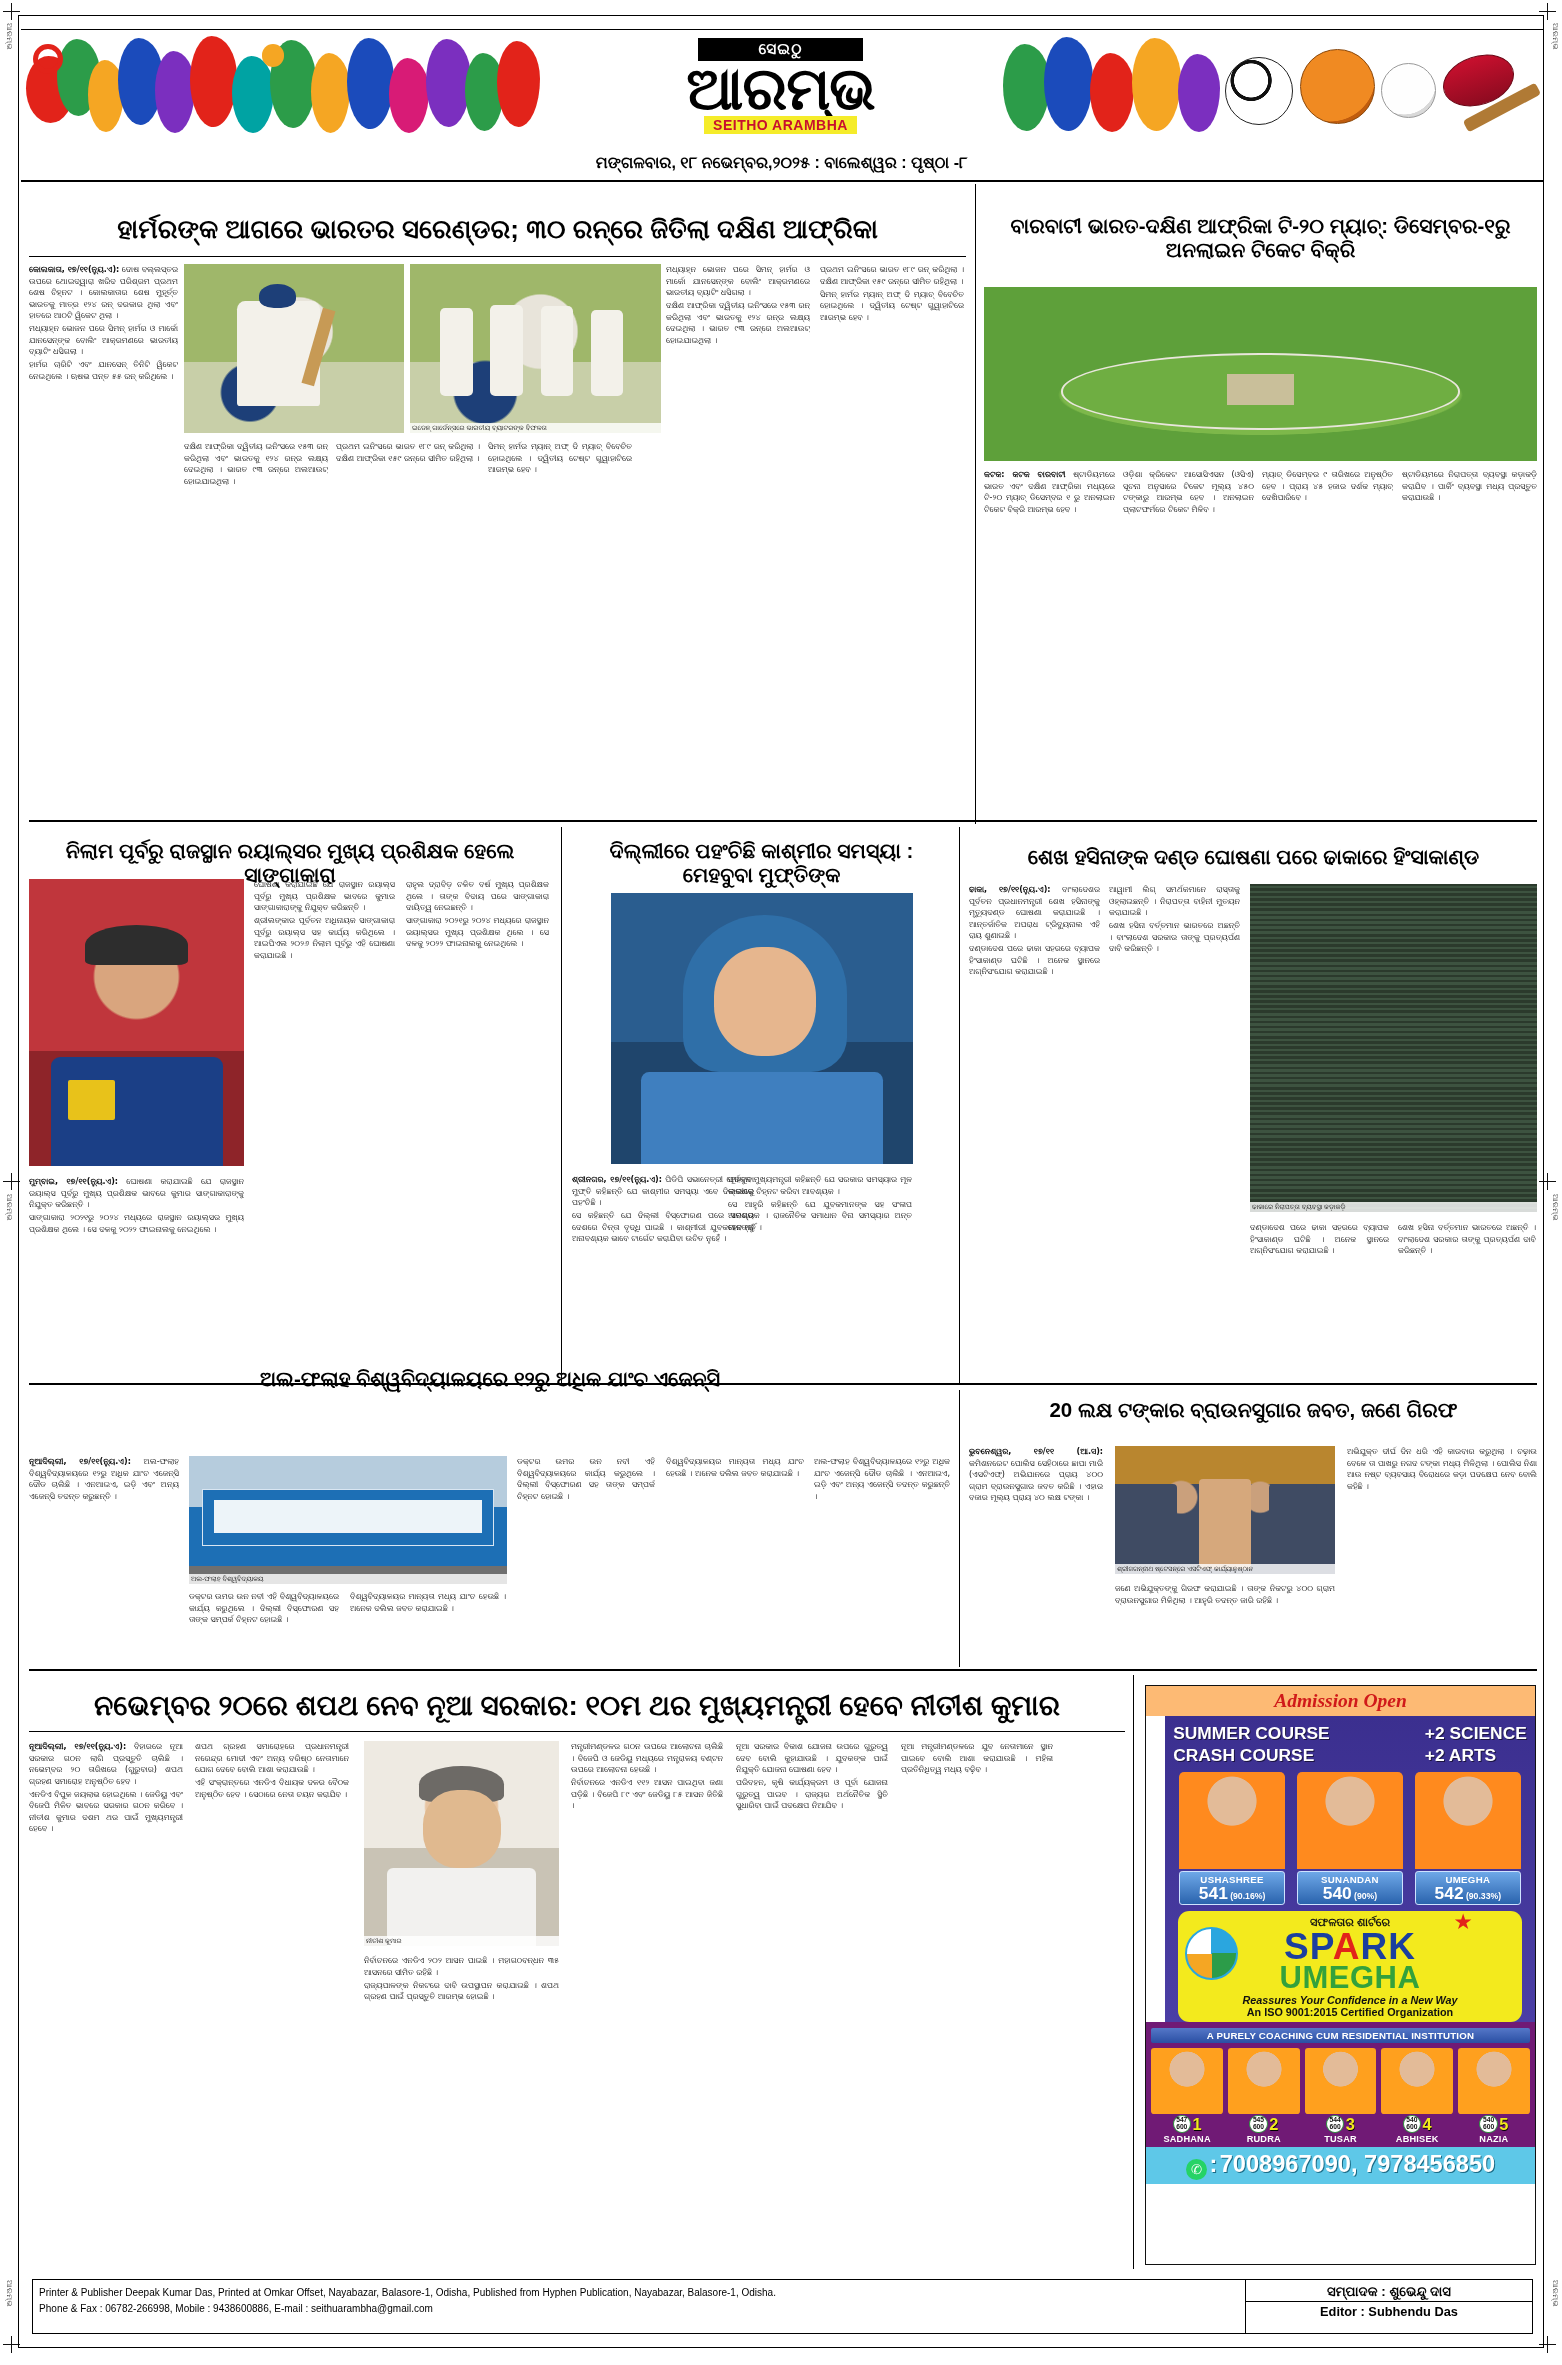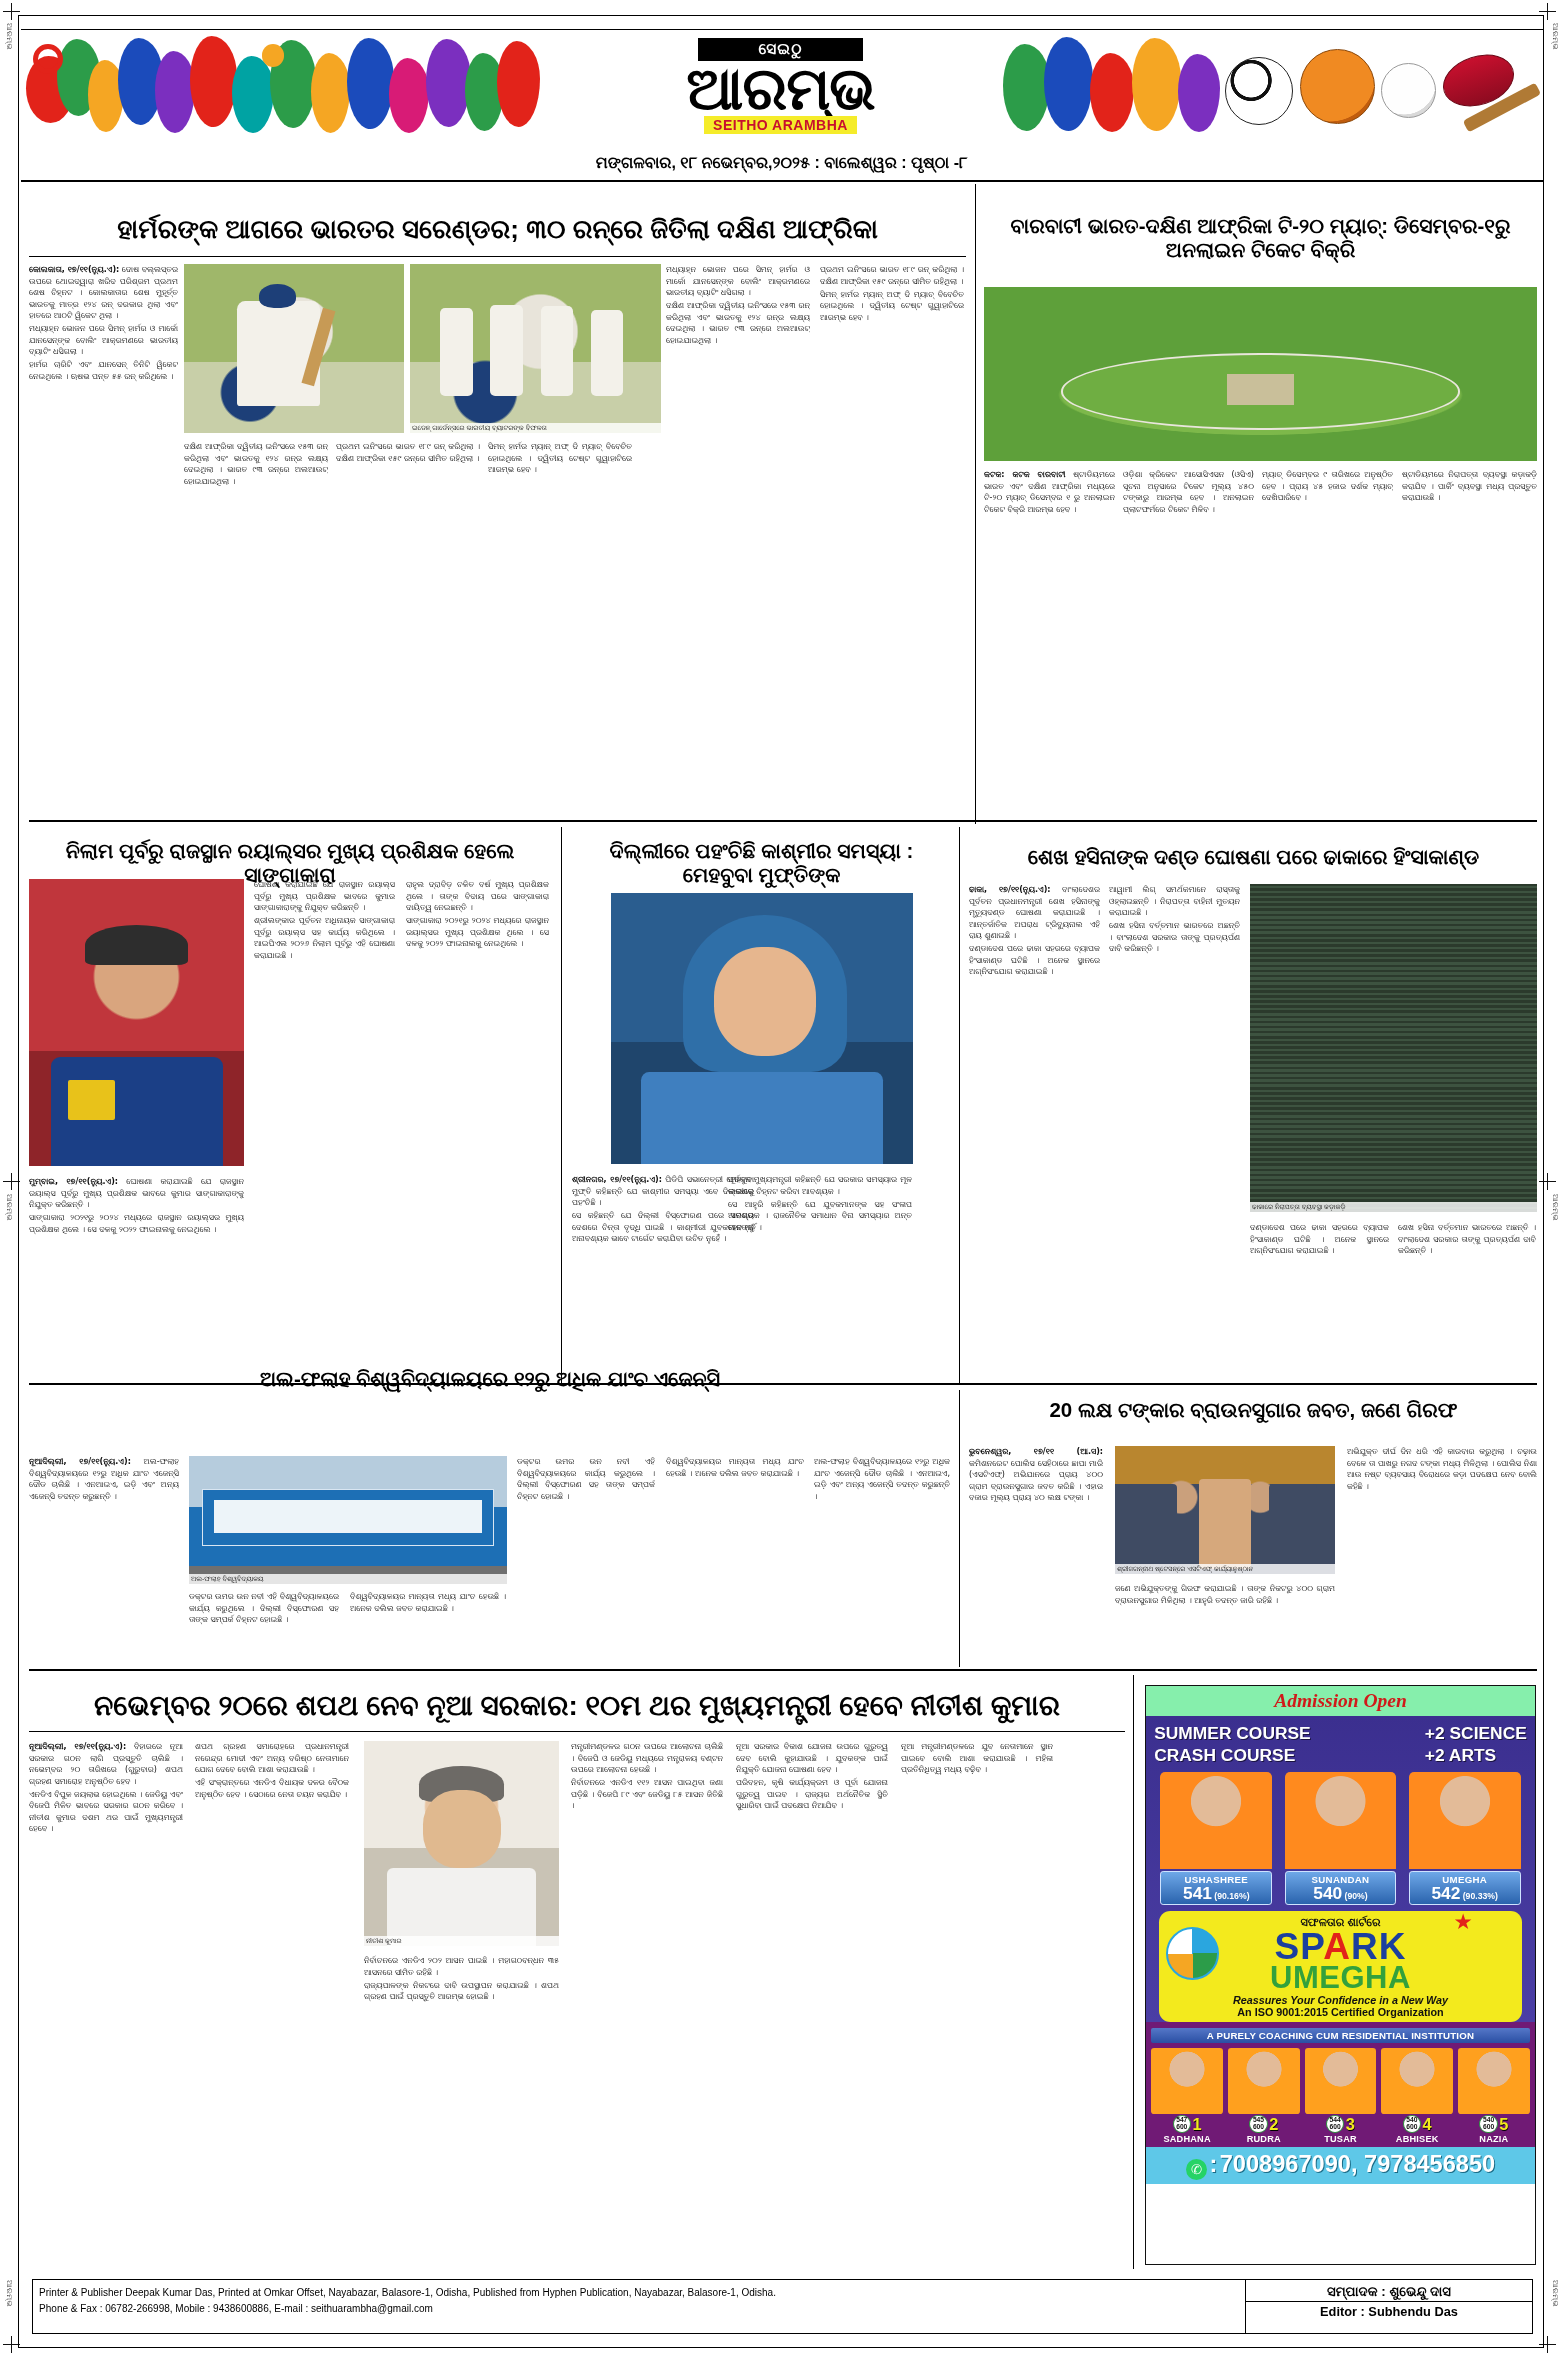--- a/index.html
+++ b/index.html
@@ -81,23 +81,23 @@
   .ph-police { background:
       radial-gradient(circle at 30% 40%, #caa07c 0 9%, transparent 10%),
       radial-gradient(circle at 66% 40%, #caa07c 0 9%, transparent 10%),
       linear-gradient(#b9862f 0 30%, #3f4b63 30% 100%); }
   .ph-protest { background:
       repeating-linear-gradient(0deg,#2b3a2c 0 2.6px,#3d5340 2.6px 5.1px),
       linear-gradient(#566b4e,#384a36); }
 
   
   .ad { position:absolute; border:1.5px solid #111; overflow:hidden; background:#fff; }
-  .ad-banner { background:#86efac; color:#d01a1a; font-style:italic; font-weight:bold;
+  .ad-banner { background:#fdba74; color:#d01a1a; font-style:italic; font-weight:bold;
                text-align:center; font-size:19.5px; padding:4.1px 0; font-family:"Liberation Serif", serif; }
-  .ad-body { background:linear-gradient(#3b2f8f,#4b3ea5); padding:7.2px 8.2px 0; }
+  .ad-body { background:linear-gradient(#3b2f8f,#4b3ea5); padding:7.2px 8.2px 0;margin-left:19px; }
   .ad-courses { display:flex; justify-content:space-between; color:#fff; font-weight:bold;
                 font-size:17.4px; line-height:1.26; text-shadow:1px 1px 0 #1b1440; }
   .ad-students { display:flex; justify-content:space-around; align-items:flex-end; margin-top:5.1px; }
   .ad-stud { width:30%; text-align:center; }
   .ad-face { height:97px; border-radius:5.1px 5.1px 0 0;
              background:radial-gradient(circle at 50% 30%, #e3bb98 0 28%, transparent 29%),
                         linear-gradient(#ff8a1e 0 100%); }
   .ad-chip { background:linear-gradient(#6ea8e8,#2a63ad); border:1px solid #cfe3ff; border-radius:3.1px;
              color:#fff; padding:1.5px 1px; margin-top:2px; }
   .ad-chip .nm { font-size:9.7px; font-weight:bold; letter-spacing:0.3px; }

